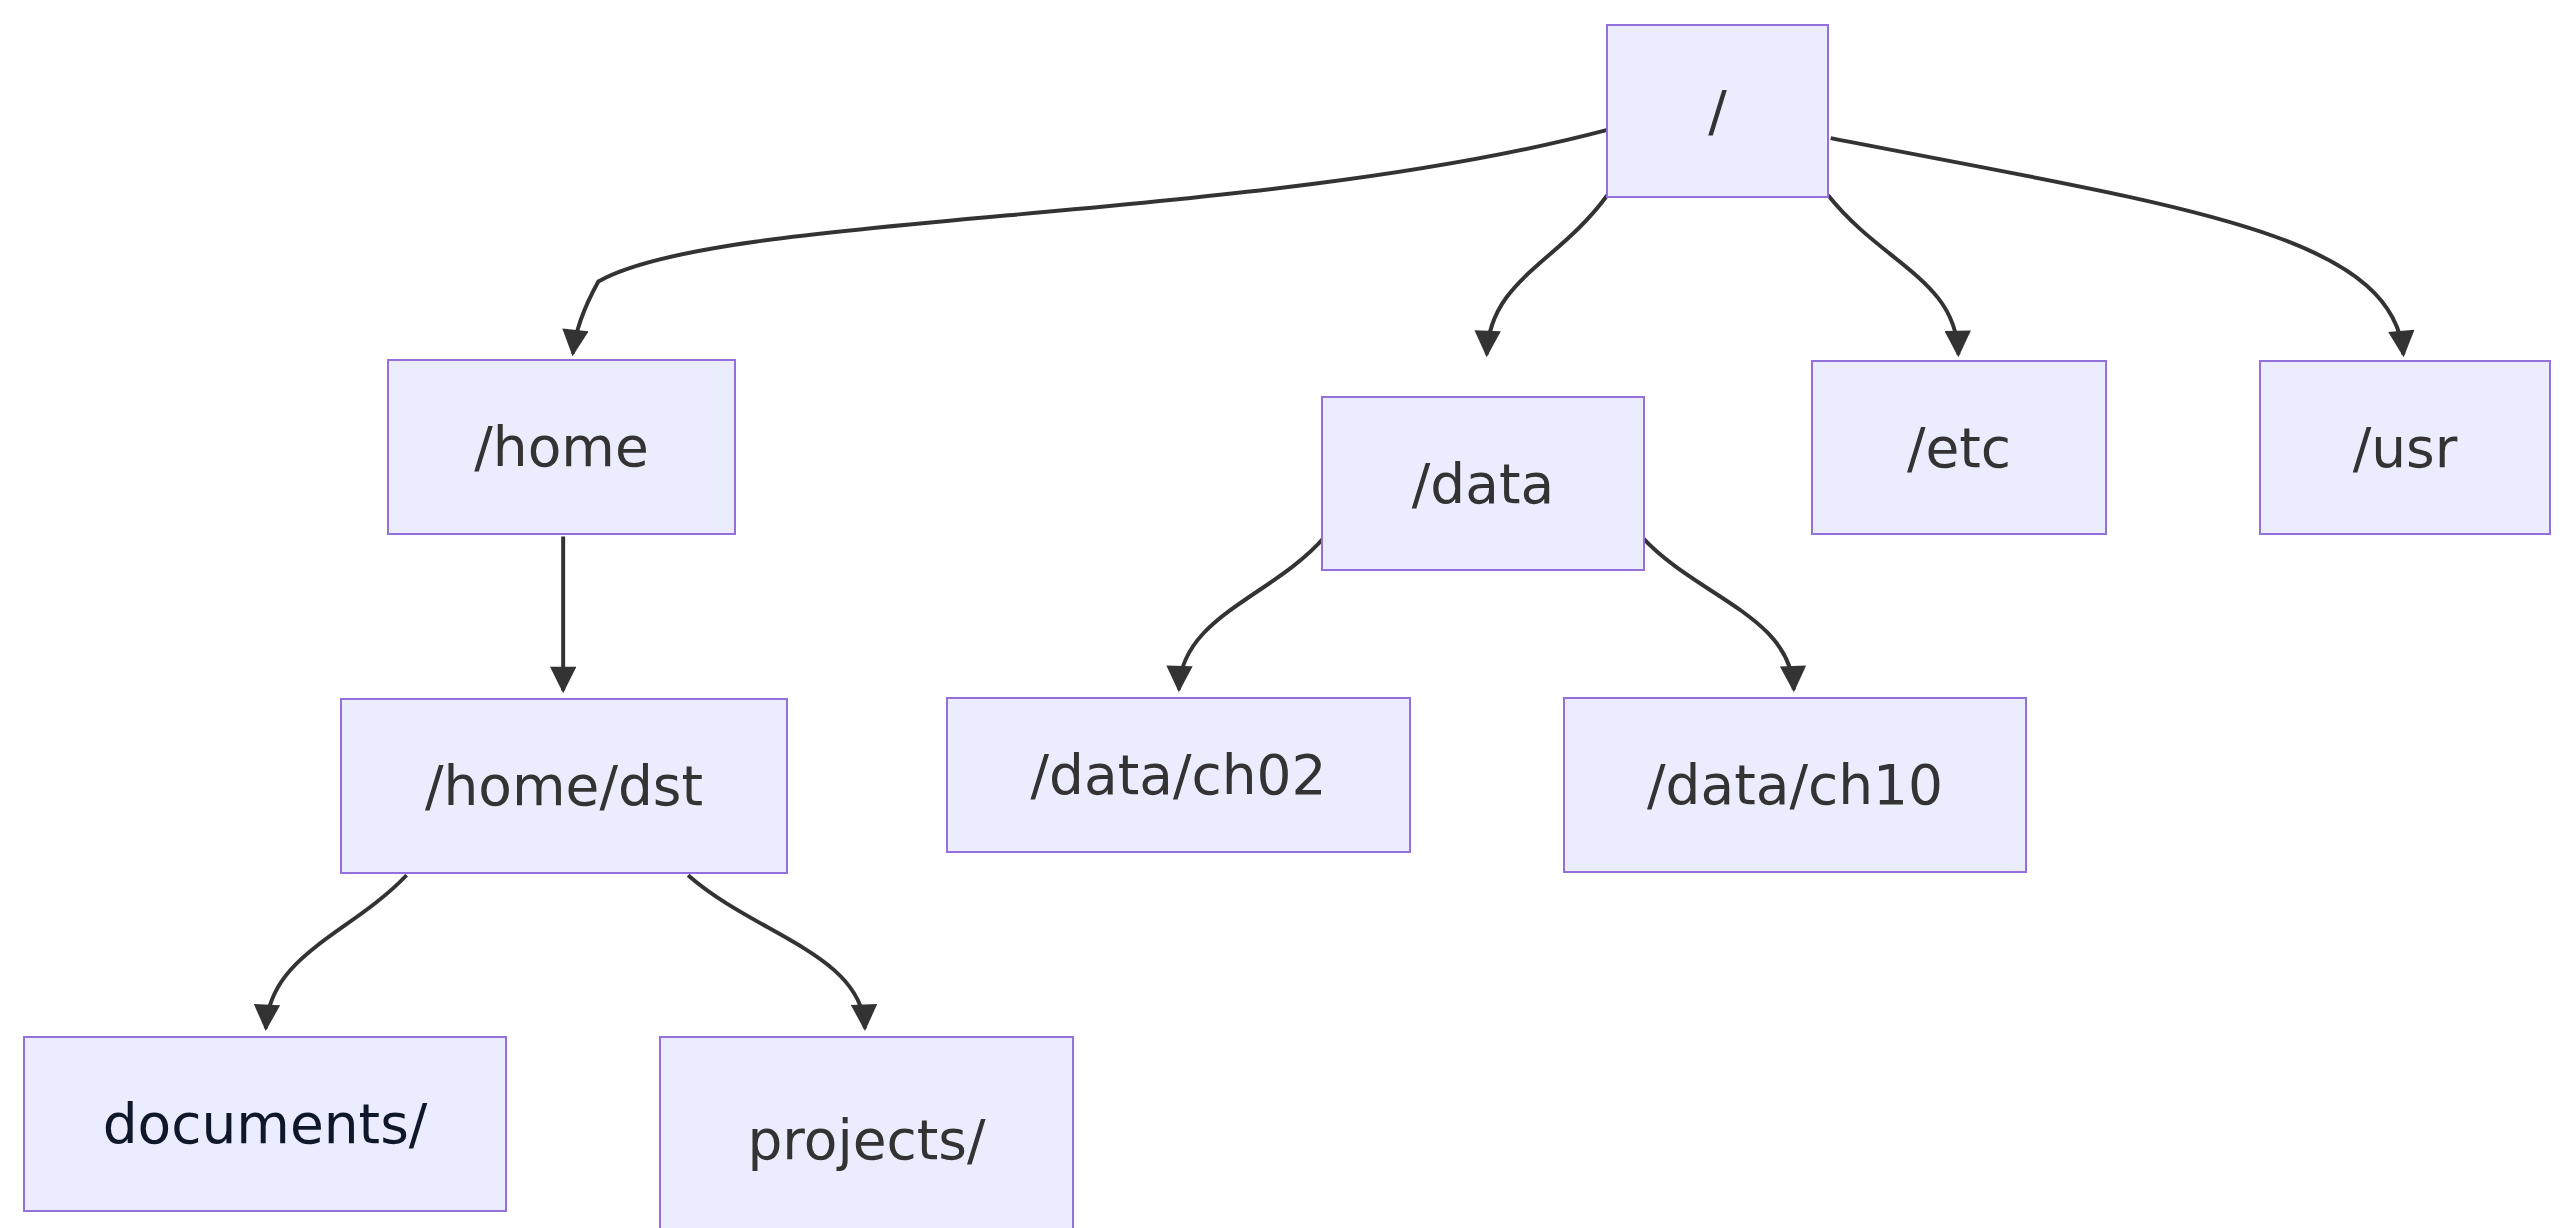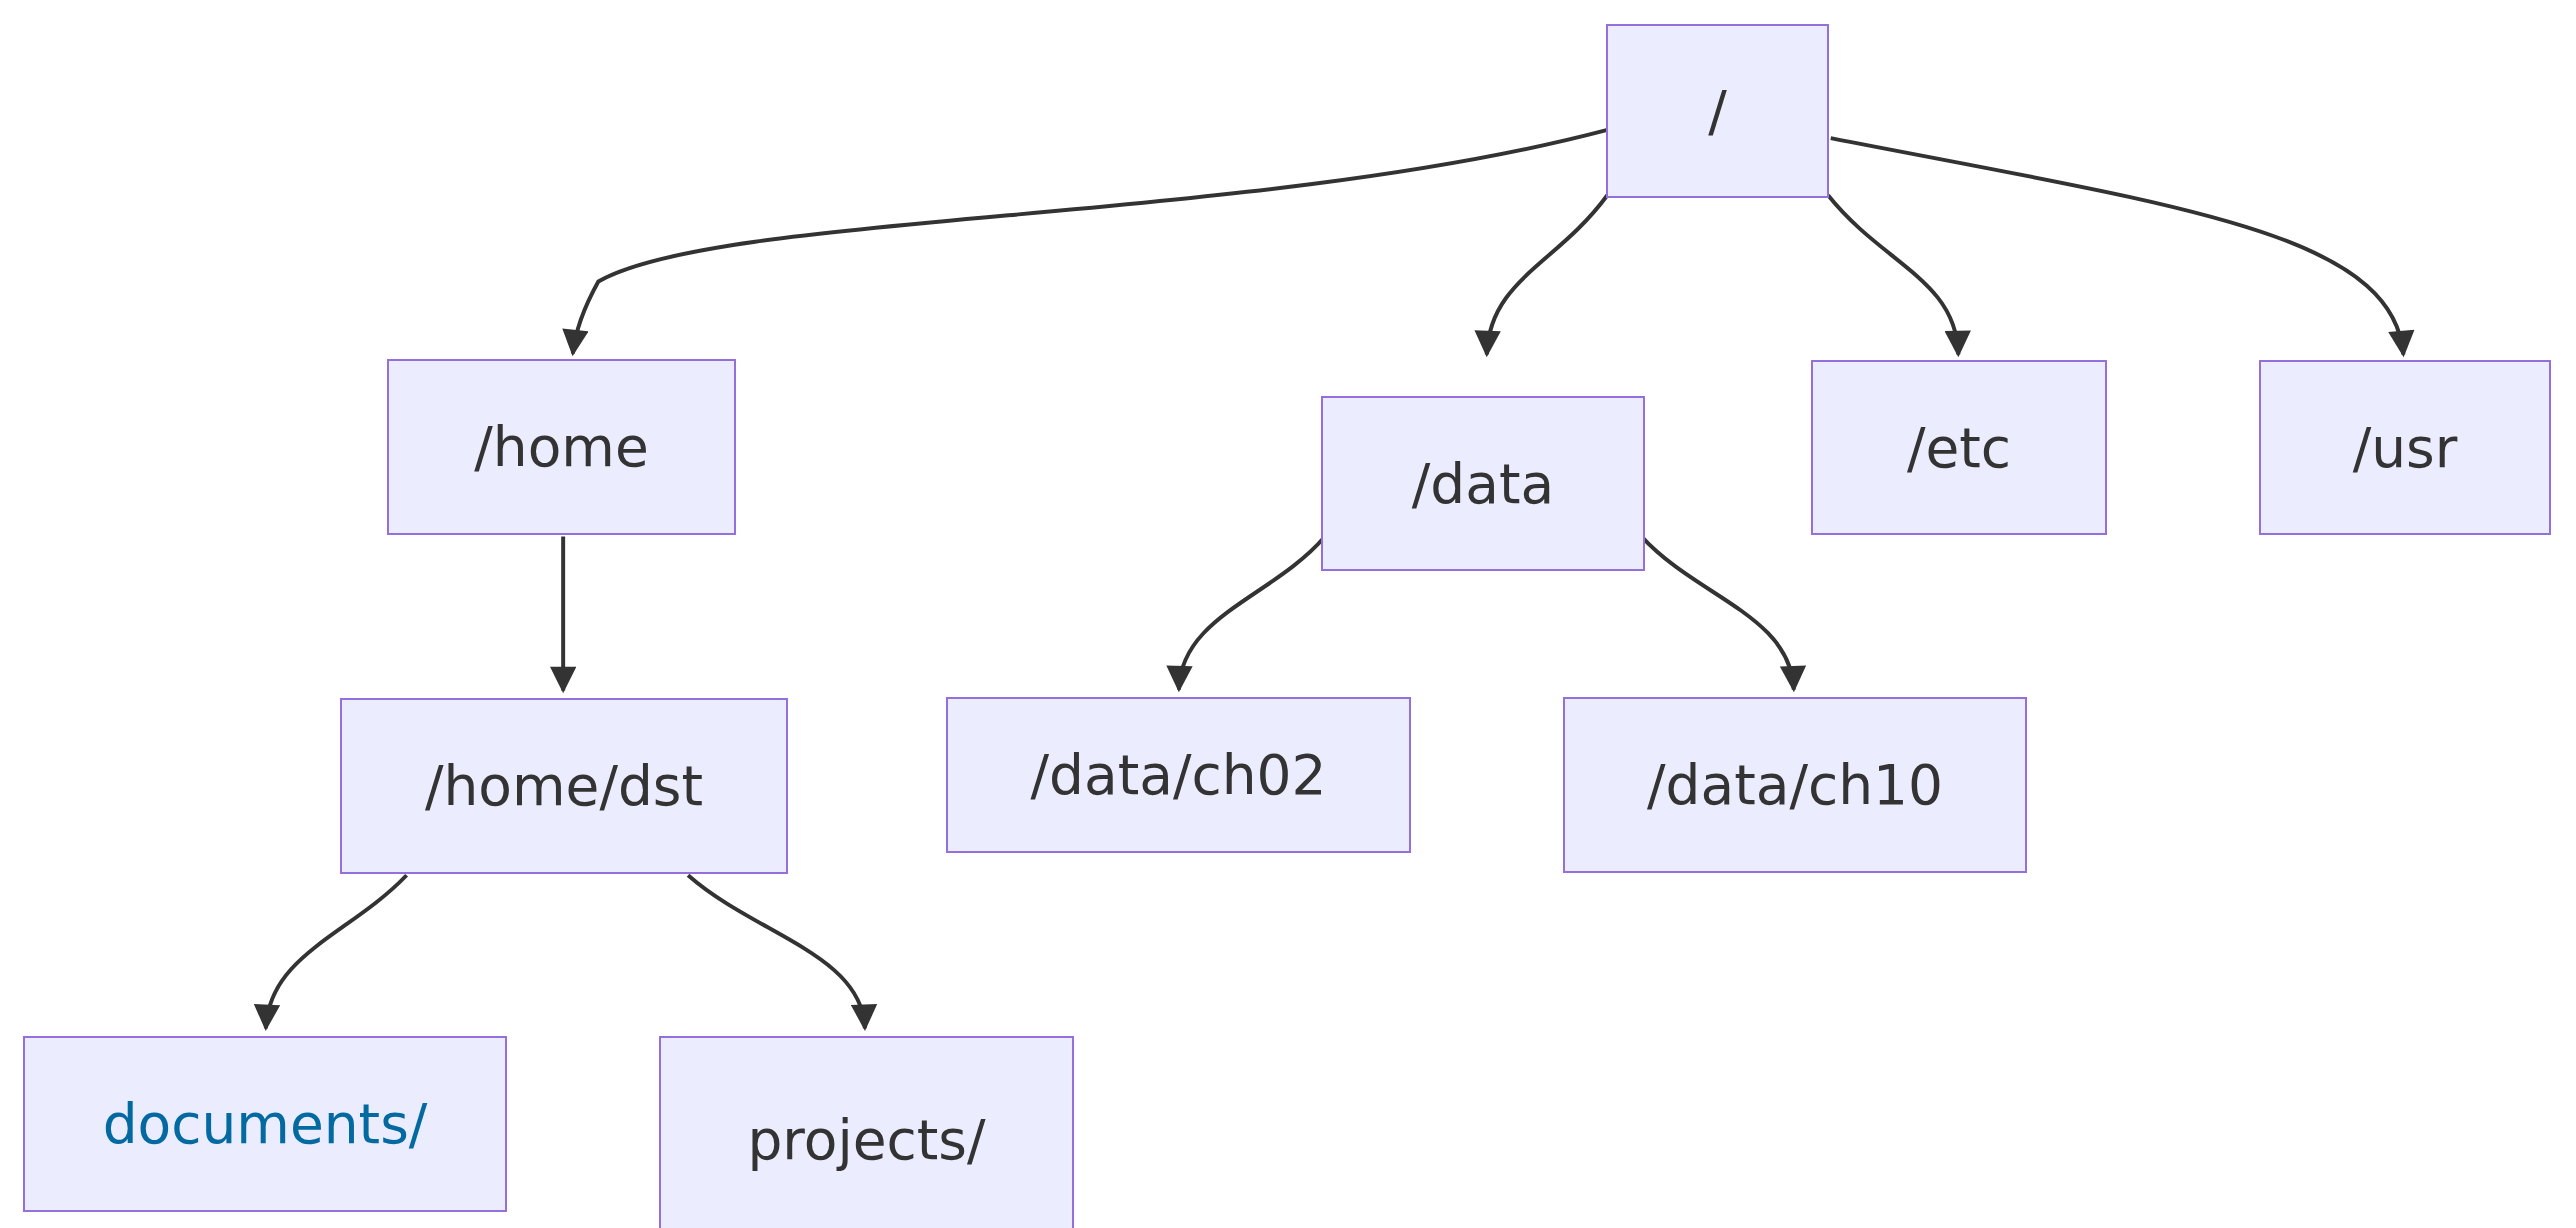--- a/index.html
+++ b/index.html
@@ -90,20 +90,20 @@
       <div class="node" style="left: 340px; top: 698px; width: 448px; height: 176px; background: rgb(236, 236, 255); border-color: rgb(147, 112, 219);">
         <span class="node-label" style="color: rgb(51, 51, 51);">/home/dst</span>
       </div>
       <div class="node" style="left: 946px; top: 697px; width: 465px; height: 156px; background: rgb(236, 236, 255); border-color: rgb(147, 112, 219);">
         <span class="node-label" style="color: rgb(51, 51, 51);">/data/ch02</span>
       </div>
       <div class="node" style="left: 1563px; top: 697px; width: 464px; height: 176px; background: rgb(236, 236, 255); border-color: rgb(147, 112, 219); align-items: center;">
         <span class="node-label" style="color: rgb(51, 51, 51);">/data/ch10</span>
       </div>
       <div class="node" style="left: 23px; top: 1036px; width: 484px; height: 176px; background: rgb(236, 236, 255); border-color: rgb(147, 112, 219);">
-        <span class="node-label" style="color: #0369a1;">documents/</span>
+        <span class="node-label" style="color: #0f172a;">documents/</span>
       </div>
       <div class="node" style="left: 659px; top: 1036px; width: 415px; height: 208px; background: rgb(236, 236, 255); border-color: rgb(147, 112, 219);">
         <span class="node-label" style="color: rgb(51, 51, 51);">projects/</span>
       </div>
     </div>
 </div>
 
 
 </body></html>

